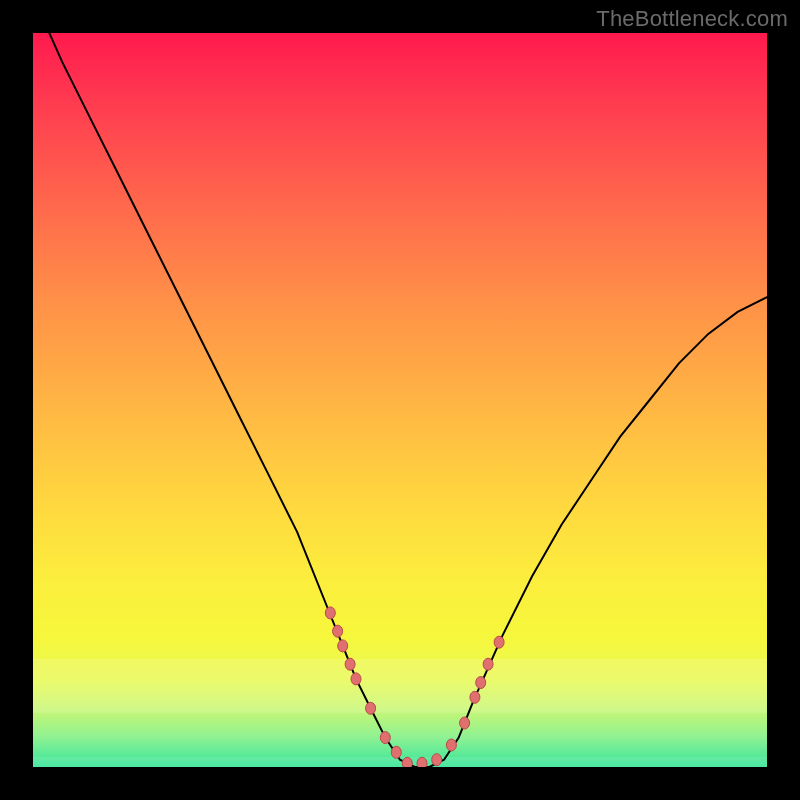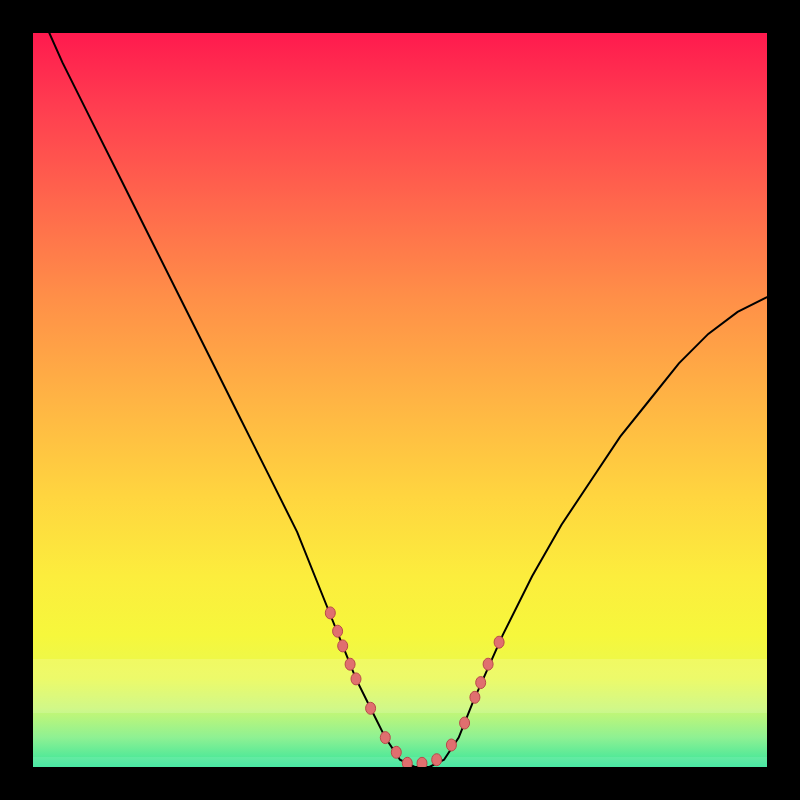--- a/index.html
+++ b/index.html
@@ -55,20 +55,21 @@
   svg.curve {
     position: absolute;
     inset: 0;
     width: 100%;
     height: 100%;
   }
 </style>
 </head>
 <body>
 <div class="frame">
+  <div class="watermark">TheBottleneck.com</div>
   <div class="plot">
     <div class="gradient"></div>
     <div class="pale-band" style="bottom:54px;height:54px;opacity:.55"></div>
     <div class="pale-band" style="bottom:0;height:10px;opacity:.35"></div>
     <svg class="curve" viewBox="0 0 734 734" preserveAspectRatio="none">
       <path id="curve-path" fill="none" stroke="#000000" stroke-width="2" stroke-linecap="round" d="M0.0 -36.7 L29.4 29.4 L58.7 88.1 L88.1 146.8 L117.4 205.5 L146.8 264.2 L176.2 323.0 L205.5 381.7 L234.9 440.4 L264.2 499.1 L293.6 572.5 L308.3 609.2 L323.0 645.9 L337.6 675.3 L352.3 704.6 L367.0 726.7 L381.7 734.0 L396.4 734.0 L411.0 726.7 L425.7 704.6 L440.4 667.9 L469.8 601.9 L499.1 543.2 L528.5 491.8 L557.8 447.7 L587.2 403.7 L616.6 367.0 L645.9 330.3 L675.3 300.9 L704.6 278.9 L734.0 264.2"></path>
       <g id="markers">
           <ellipse cx="297.3" cy="579.9" rx="5" ry="6" fill="#e06f6f" stroke="#b94a4a" stroke-width="1"></ellipse>
           <ellipse cx="304.6" cy="598.2" rx="5" ry="6" fill="#e06f6f" stroke="#b94a4a" stroke-width="1"></ellipse>
           <ellipse cx="309.7" cy="612.9" rx="5" ry="6" fill="#e06f6f" stroke="#b94a4a" stroke-width="1"></ellipse>

